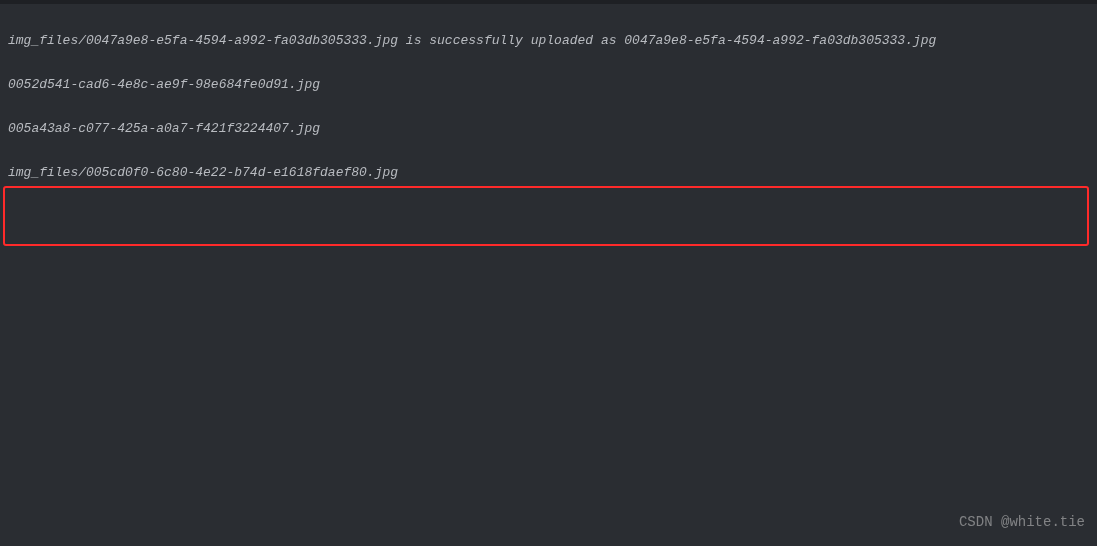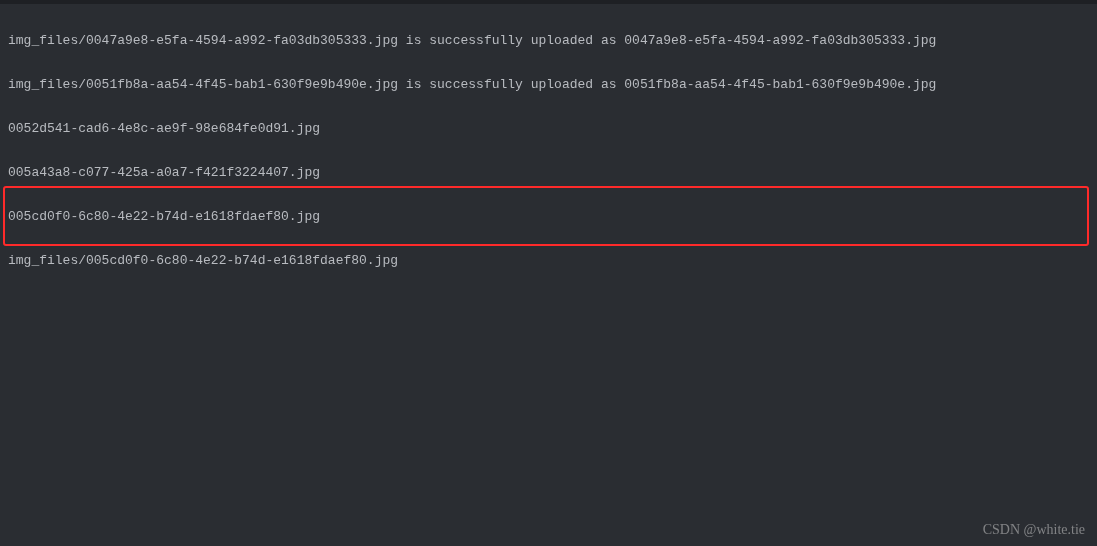--- a/index.html
+++ b/index.html
@@ -18,53 +18,52 @@
     height: 4px;
     background: #1e2024;
   }
   .terminal {
     padding: 4px 8px 0 8px;
     line-height: 22px;
     white-space: pre;
   }
   .line {
     display: block;
+    font-style: italic;
   }
   .highlight-box {
     position: absolute;
     border: 2px solid #ff2a2a;
     border-radius: 3px;
     left: 3px;
     top: 186px;
     width: 1082px;
     height: 56px;
     pointer-events: none;
   }
   .watermark {
     position: absolute;
     right: 12px;
-    bottom: 8px;
+    bottom: 16px;
     color: rgba(200,200,200,0.55);
-    font-family: Liberation Serif, serif;
+    font-family: Liberation Mono, monospace;
     font-size: 14px;
     pointer-events: none;
     text-align: center;
   }
 </style>
 </head>
 <body>
 
 <div class="top-bar"></div>
 
 <div class="terminal">
 <span class="line">img_files/0047a9e8-e5fa-4594-a992-fa03db305333.jpg is successfully uploaded as 0047a9e8-e5fa-4594-a992-fa03db305333.jpg</span>
-<span class="line">img_files/0051fb8a-aa54-4f45-bab1-630f9e9b490e.jpg is successfully uploaded as 0051fb8a-aa54-4f45-bab1-630f9e9b490e.jpg</span>
 <span class="line">0052d541-cad6-4e8c-ae9f-98e684fe0d91.jpg</span>
 <span class="line">005a43a8-c077-425a-a0a7-f421f3224407.jpg</span>
-<span class="line">005cd0f0-6c80-4e22-b74d-e1618fdaef80.jpg</span>
 <span class="line">img_files/005cd0f0-6c80-4e22-b74d-e1618fdaef80.jpg</span>
 
 
 
 
 
 
 
 
 

